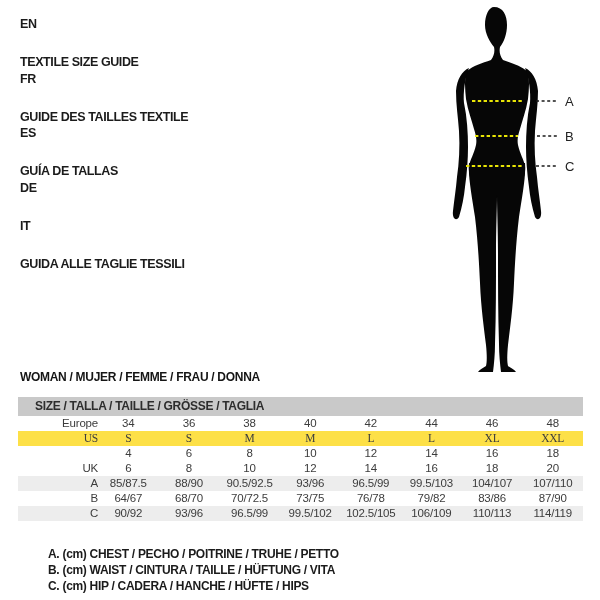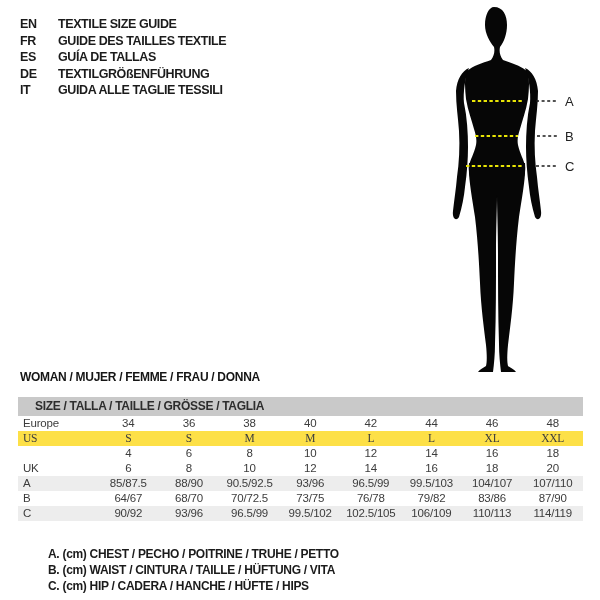--- a/index.html
+++ b/index.html
@@ -9,21 +9,21 @@
     overflow:hidden;
   }
   .page{position:absolute;inset:0;}
 
   
   .langs{
     position:absolute;left:20px;top:16px;
     font-weight:700;font-size:12.5px;line-height:16.5px;
     letter-spacing:-0.4px;color:#1b1b1b;
   }
-  .lang-row{display:flex;}
+  .lang-row{display:flex;flex-direction:column;}
   .lang-code{width:38px;flex:0 0 38px;}
 
   
   .figure{position:absolute;left:430px;top:0;width:170px;height:390px;}
   .dash-black{stroke:#1a1a1a;stroke-width:1.7;stroke-dasharray:3 2.6;}
   .dash-yellow{stroke-width:1.9;stroke-dasharray:3.4 2.4;}
   .measure-letter{font-family:"Liberation Sans",sans-serif;font-size:13px;fill:#222;font-weight:400;}
 
   
   .woman-title{
@@ -36,21 +36,21 @@
   .table-head{
     height:19px;line-height:18px;padding-left:17px;
     font-weight:700;font-size:12px;letter-spacing:-0.3px;color:#2d2d2d;
   }
   table.sizes{width:100%;border-collapse:collapse;table-layout:fixed;}
   table.sizes td{
     height:15px;padding:0;text-align:center;vertical-align:middle;
     font-size:11.5px;line-height:15px;color:#3c3c3c;letter-spacing:-0.2px;
     white-space:nowrap;overflow:hidden;
   }
-  table.sizes td.rowlabel{text-align:left;padding-left:5px;margin-top:7px;}
+  table.sizes td.rowlabel{text-align:right;padding-left:5px;margin-top:7px;}
   col.c-label{width:80px;}
 
   
   .legend{
     position:absolute;left:20px;top:546px;
     font-weight:700;font-size:12px;line-height:16.2px;
     letter-spacing:-0.3px;color:#1b1b1b;margin-left:28px;
   }
 </style>
 </head>
@@ -66,21 +66,20 @@
       <div class="lang-row">
         <span class="lang-code">FR</span>
         <span>GUIDE DES TAILLES TEXTILE</span>
       </div>
       <div class="lang-row">
         <span class="lang-code">ES</span>
         <span>GUÍA DE TALLAS</span>
       </div>
       <div class="lang-row">
         <span class="lang-code">DE</span>
-        <span>TEXTILGRÖßENFÜHRUNG</span>
       </div>
       <div class="lang-row">
         <span class="lang-code">IT</span>
         <span>GUIDA ALLE TAGLIE TESSILI</span>
       </div>
     </div>
 
   <svg class="figure" viewBox="0 0 170 390" aria-hidden="true">
     <g transform="translate(20,5)" fill="#060606">
       <path d="M44,2

